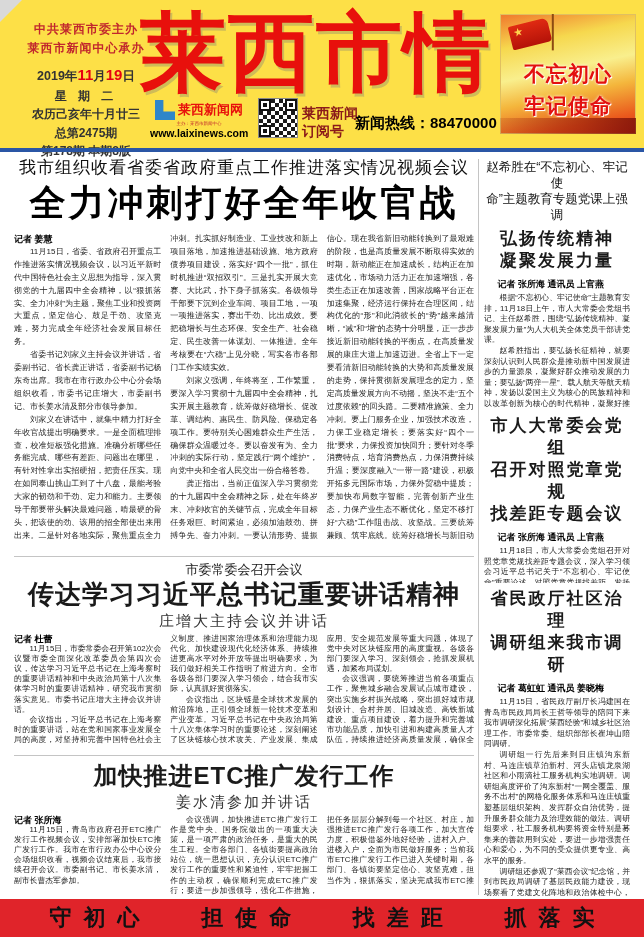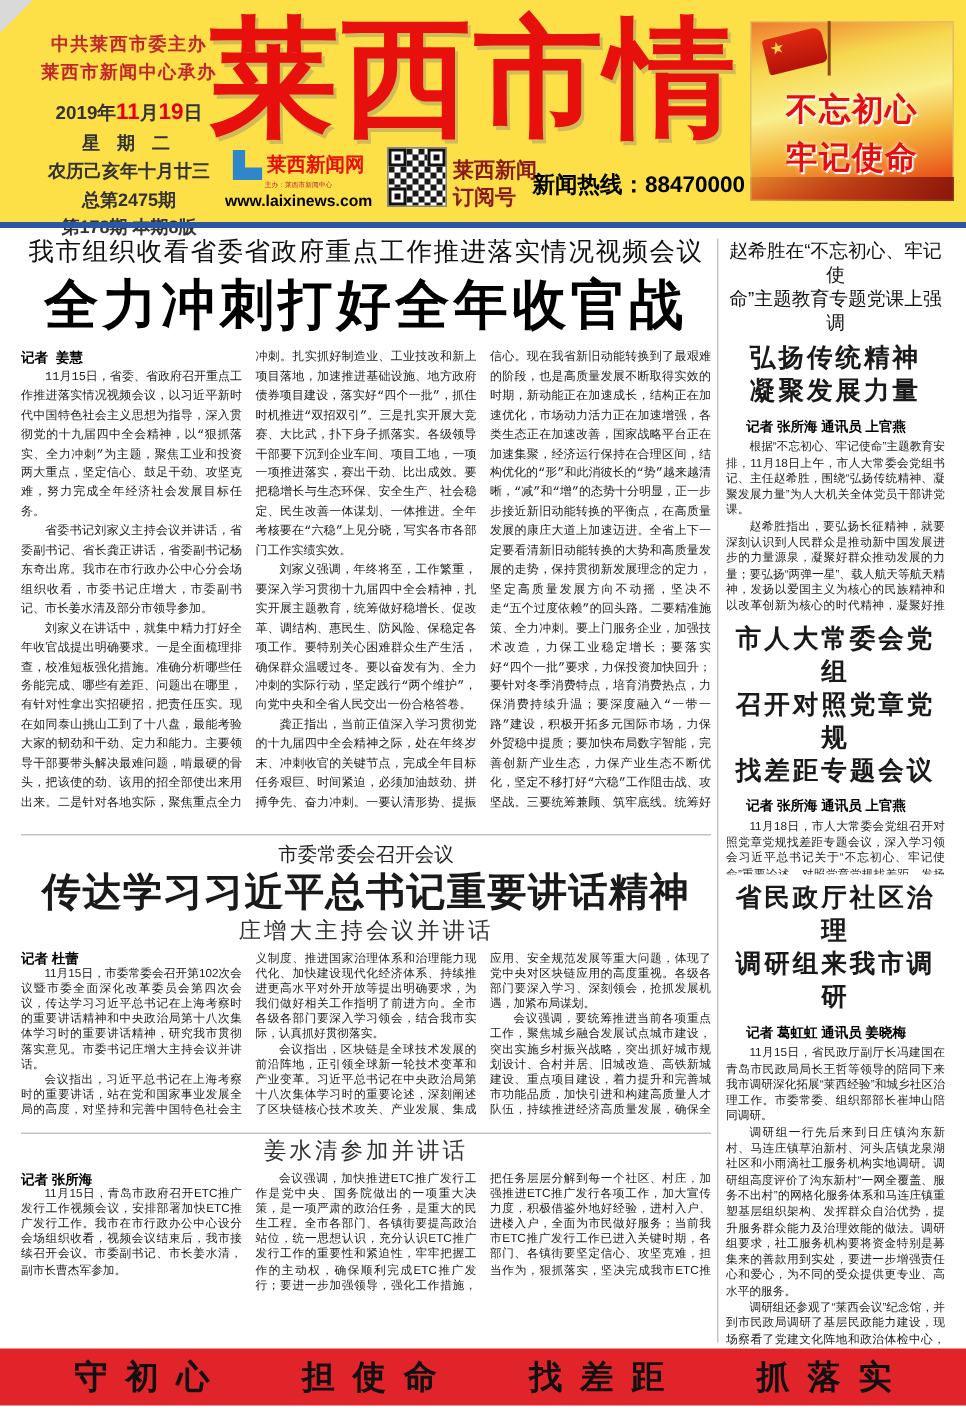--- a/index.html
+++ b/index.html
@@ -59,21 +59,21 @@
   .side-col { flex:1; overflow:hidden; }
 
   .kicker { text-align:center; font-size:17px; color:#111; letter-spacing:1px; line-height:22px; }
   .headline-1 { text-align:center; font-size:36px; font-weight:900; color:#000; letter-spacing:3px; line-height:44px; margin:2px 0 8px; white-space:nowrap; }
   .kicker-2 { text-align:center; font-size:13px; color:#222; line-height:17px; margin-top:3px; }
   .headline-2 { text-align:center; font-size:26px; font-weight:900; letter-spacing:1px; line-height:32px; }
   .subhead { text-align:center; font-size:15px; color:#333; letter-spacing:2px; line-height:21px; margin-bottom:3px; }
   .headline-3 { text-align:center; font-size:24px; font-weight:900; letter-spacing:1px; line-height:30px; margin-top:4px; }
 
   .article-main { height:398px; overflow:hidden; }
-  .article-main .body { height:322px;font-family:Liberation Mono, monospace; }
+  .article-main .body { height:322px; }
   .article-2 { height:196px; overflow:hidden; }
   .article-2 .body { height:118px; }
   .article-3 { height:143px; overflow:hidden; }
   .article-3 .body { height:84px; }
 
   .body { column-count:3; column-gap:9px; column-fill:auto; overflow:hidden;
           font-size:8px; line-height:12.9px; text-align:justify; color:#1c1c1c; }
   .article-2 .body, .article-3 .body { font-size:7.8px; line-height:10.1px; }
   .body p.para { text-indent:2em; }
   .body p.byline, .s-byline { font-weight:bold; font-size:9px; color:#000; }
@@ -168,20 +168,21 @@
       <div class="subhead">庄增大主持会议并讲话</div>
       <div class="body">
         <p class="byline">记者 杜蕾</p>
         <span><p class="para">11月15日，市委常委会召开第102次会议暨市委全面深化改革委员会第四次会议，传达学习习近平总书记在上海考察时的重要讲话精神和中央政治局第十八次集体学习时的重要讲话精神，研究我市贯彻落实意见。市委书记庄增大主持会议并讲话。</p><p class="para">会议指出，习近平总书记在上海考察时的重要讲话，站在党和国家事业发展全局的高度，对坚持和完善中国特色社会主义制度、推进国家治理体系和治理能力现代化、加快建设现代化经济体系、持续推进更高水平对外开放等提出明确要求，为我们做好相关工作指明了前进方向。全市各级各部门要深入学习领会，结合我市实际，认真抓好贯彻落实。</p><p class="para">会议指出，区块链是全球技术发展的前沿阵地，正引领全球新一轮技术变革和产业变革。习近平总书记在中央政治局第十八次集体学习时的重要论述，深刻阐述了区块链核心技术攻关、产业发展、集成应用、安全规范发展等重大问题，体现了党中央对区块链应用的高度重视。各级各部门要深入学习、深刻领会，抢抓发展机遇，加紧布局谋划。</p><p class="para">会议强调，要统筹推进当前各项重点工作，聚焦城乡融合发展试点城市建设，突出实施乡村振兴战略，突出抓好城市规划设计、合村并居、旧城改造、高铁新城建设、重点项目建设，着力提升和完善城市功能品质，加快引进和构建高质量人才队伍，持续推进经济高质量发展，确保全面完成今年目标任务，谋划做好明年各项重点工作。</p></span>
       </div>
     </div>
 
     <div class="h-div"></div>
 
     <div class="article-3">
+      <div class="headline-3">加快推进ETC推广发行工作</div>
       <div class="subhead">姜水清参加并讲话</div>
       <div class="body">
         <p class="byline">记者 张所海</p>
         <span><p class="para">11月15日，青岛市政府召开ETC推广发行工作视频会议，安排部署加快ETC推广发行工作。我市在市行政办公中心设分会场组织收看，视频会议结束后，我市接续召开会议。市委副书记、市长姜水清，副市长曹杰军参加。</p><p class="para">会议强调，加快推进ETC推广发行工作是党中央、国务院做出的一项重大决策，是一项严肃的政治任务，是重大的民生工程。全市各部门、各镇街要提高政治站位，统一思想认识，充分认识ETC推广发行工作的重要性和紧迫性，牢牢把握工作的主动权，确保顺利完成ETC推广发行；要进一步加强领导，强化工作措施，把任务层层分解到每一个社区、村庄，加强推进ETC推广发行各项工作，加大宣传力度，积极借鉴外地好经验，进村入户、进楼入户，全面为市民做好服务；当前我市ETC推广发行工作已进入关键时期，各部门、各镇街要坚定信心、攻坚克难，担当作为，狠抓落实，坚决完成我市ETC推广发行任务，为建设人民满意交通作出积极贡献。</p></span>
       </div>
     </div>
 
   </div>
 
   <div class="v-div"></div>

